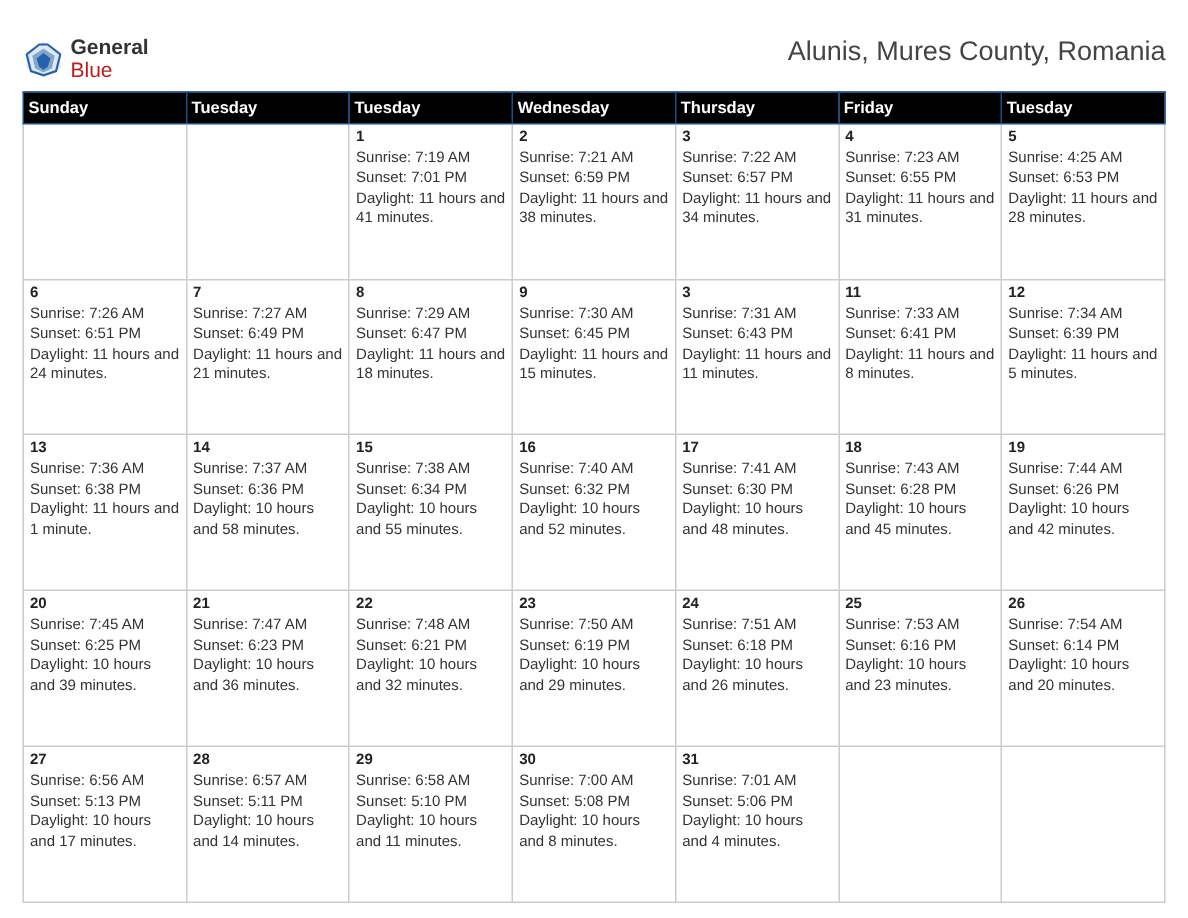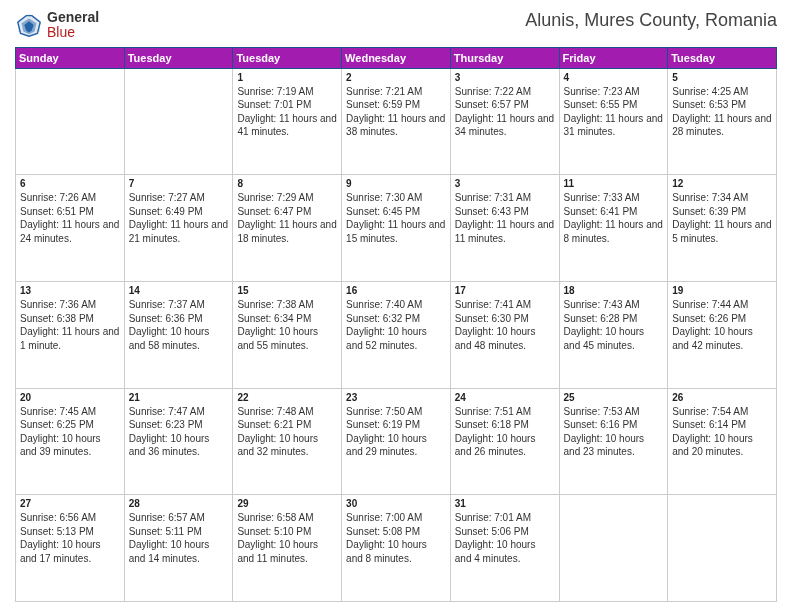--- a/index.html
+++ b/index.html
@@ -6,21 +6,21 @@
     body {
       width: 792px;
       height: 612px;
       font-family: Arial, sans-serif;
       background: #fff;
       overflow: hidden;
     }
     .page {
       width: 792px;
       height: 612px;
-      padding: 10px 15px 10px 15px;
+      padding: 24px 15px 10px 15px;
       display: flex;
       flex-direction: column;
     }
     .header {
       display: flex;
       justify-content: space-between;
       align-items: flex-start;
       margin-bottom: 6px;
     }
     .logo {
@@ -60,21 +60,21 @@
       color: #444;
     }
     .calendar {
       flex: 1;
       border: 1px solid #ccc;
       border-collapse: collapse;
       width: 100%;
       table-layout: fixed;
     }
     .calendar th {
-      background-color: #a21caf;
+      background-color: #000000;
       color: #fff;
       font-size: 11px;
       font-weight: bold;
       padding: 4px 3px;
       text-align: left;
       border: 1px solid #1a4f8a;
     }
     .calendar td {
       border: 1px solid #ccc;
       vertical-align: top;

